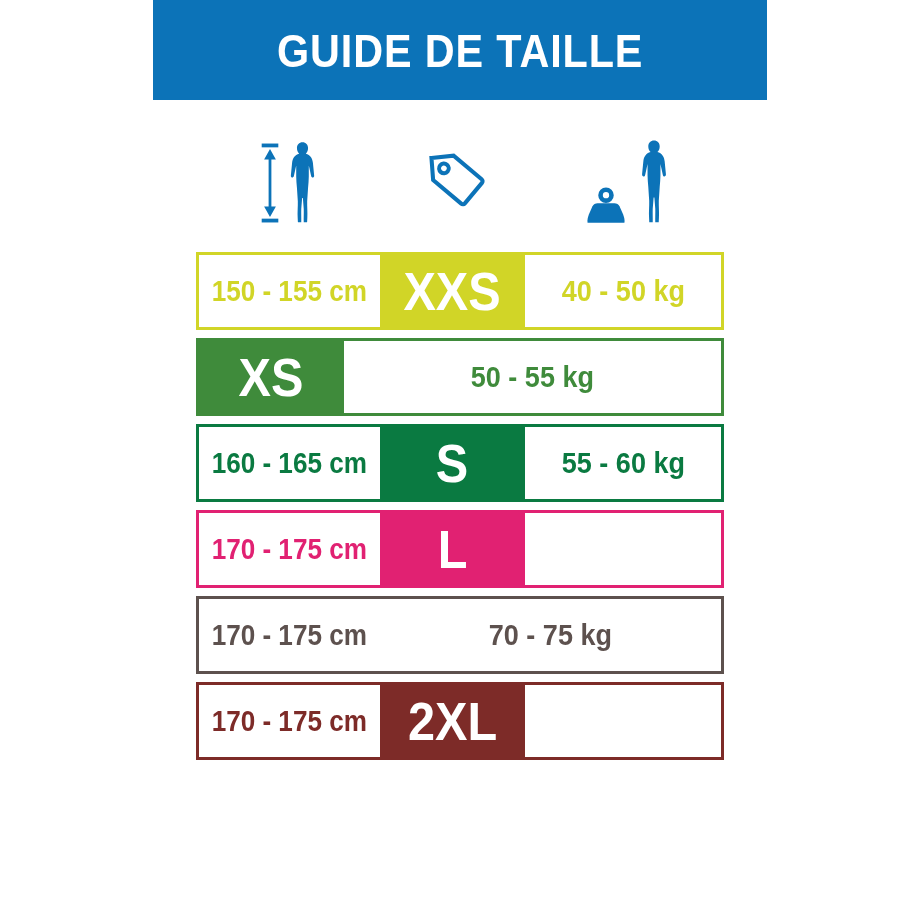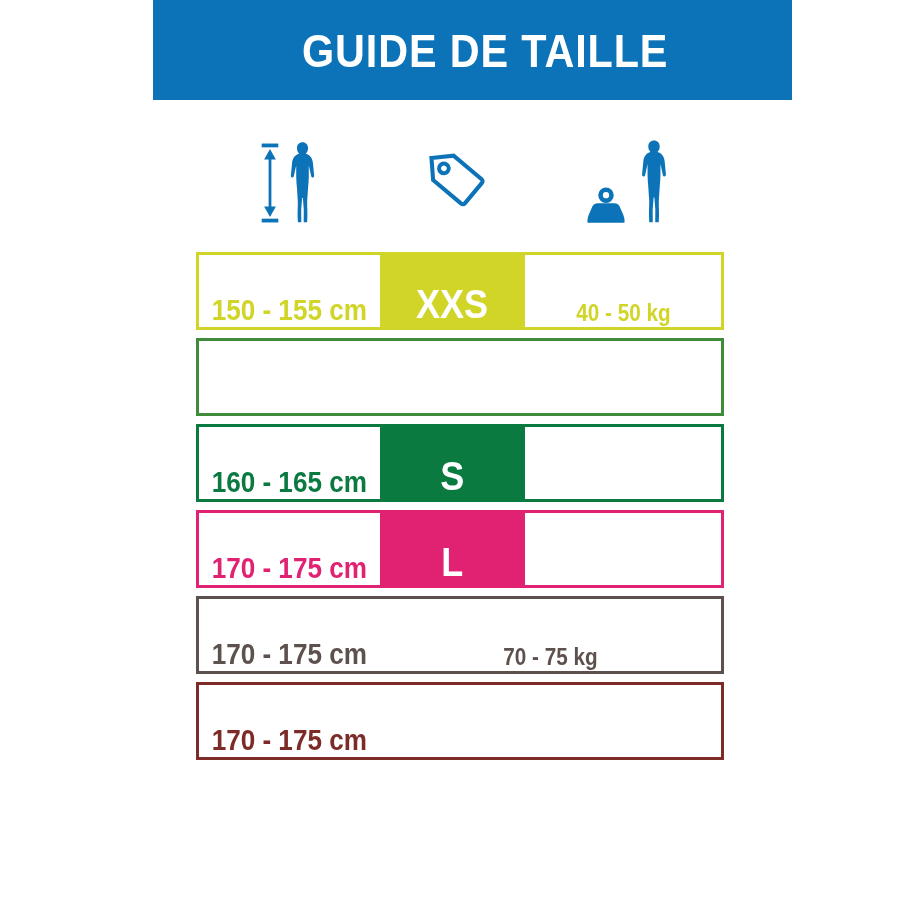--- a/index.html
+++ b/index.html
@@ -3,44 +3,44 @@
 <meta charset="utf-8">
 <style>
   html,body { margin:0; padding:0; }
   .page {
     position:relative; width:920px; height:920px; background:#ffffff;
     font-family:"Liberation Sans", sans-serif; font-weight:bold; overflow:hidden;
     --blue:#0c73b8;
   }
   .banner {
     position:absolute; left:153px; top:0; width:614px; height:100px;
-    background:var(--blue); display:flex; align-items:center; justify-content:center;padding-left:25px;
+    background:var(--blue); display:flex; align-items:center; justify-content:center;
   }
   .banner h1 {
     margin:0; color:#ffffff; font-size:47px; letter-spacing:1px;
     transform:scaleX(0.88); white-space:nowrap;
   }
   .icons-row {
     position:absolute; left:196px; top:128px; width:528px; height:96px;
     display:flex; color:var(--blue);
   }
   .icon-cell { display:flex; align-items:flex-end; justify-content:center; }
   .icon-cell.c1 { width:184px; gap:11px; }
   .icon-cell.c2 { width:145px; align-items:center; }
   .icon-cell.c3 { width:199px; gap:12px; }
   .table { position:absolute; left:196px; top:252px; width:528px; }
   .row {
     box-sizing:border-box; height:78px; margin-bottom:8px;
     border:3px solid var(--c); color:var(--c); display:flex; background:#ffffff;
   }
-  .cell { display:flex; align-items:flex-end; justify-content:center; }
+  .cell { display:flex; align-items:center; justify-content:center; }
   .cell span { display:inline-block; transform:scaleX(0.9); white-space:nowrap; }
   .cell.left  { width:181px; font-size:29px; }
-  .cell.mid   { width:145px; background:var(--c); color:#ffffff; font-size:40px; }
-  .cell.right { flex:1; font-size:23px; }
+  .cell.mid   { width:145px; background:var(--c); color:#ffffff; font-size:54px; }
+  .cell.right { flex:1; font-size:30px; }
   svg { display:block; }
 </style>
 </head>
 <body>
 
 <div class="page" id="page" style="--blue: #0c73b8; background: rgb(255, 255, 255);">
 
   <header class="banner">
     <h1>GUIDE DE TAILLE</h1>
   </header>
@@ -85,28 +85,37 @@
         </div>
       <div class="cell mid">
           <span>XXS</span>
         </div>
       <div class="cell right">
           <span>40 - 50 kg</span>
         </div>
     </div>
 
     <div class="row" style="--c: #3f8b3b;">
+      <div class="cell mid">
+          <span>XS</span>
+        </div>
+      <div class="cell right">
+          <span>50 - 55 kg</span>
+        </div>
     </div>
 
     <div class="row" style="--c: #0a7a41;">
       <div class="cell left">
           <span>160 - 165 cm</span>
         </div>
       <div class="cell mid">
           <span>S</span>
+        </div>
+      <div class="cell right">
+          <span>55 - 60 kg</span>
         </div>
     </div>
 
 
     <div class="row" style="--c: #e12172;">
       <div class="cell left">
           <span>170 - 175 cm</span>
         </div>
       <div class="cell mid">
           <span>L</span>
@@ -119,16 +128,19 @@
         </div>
       <div class="cell right">
           <span>70 - 75 kg</span>
         </div>
     </div>
 
     <div class="row" style="--c: #7d2b28;">
       <div class="cell left">
           <span>170 - 175 cm</span>
         </div>
+      <div class="cell mid">
+          <span>2XL</span>
+        </div>
     </div>
   </div>
 
 </div>
 
 </body></html>

